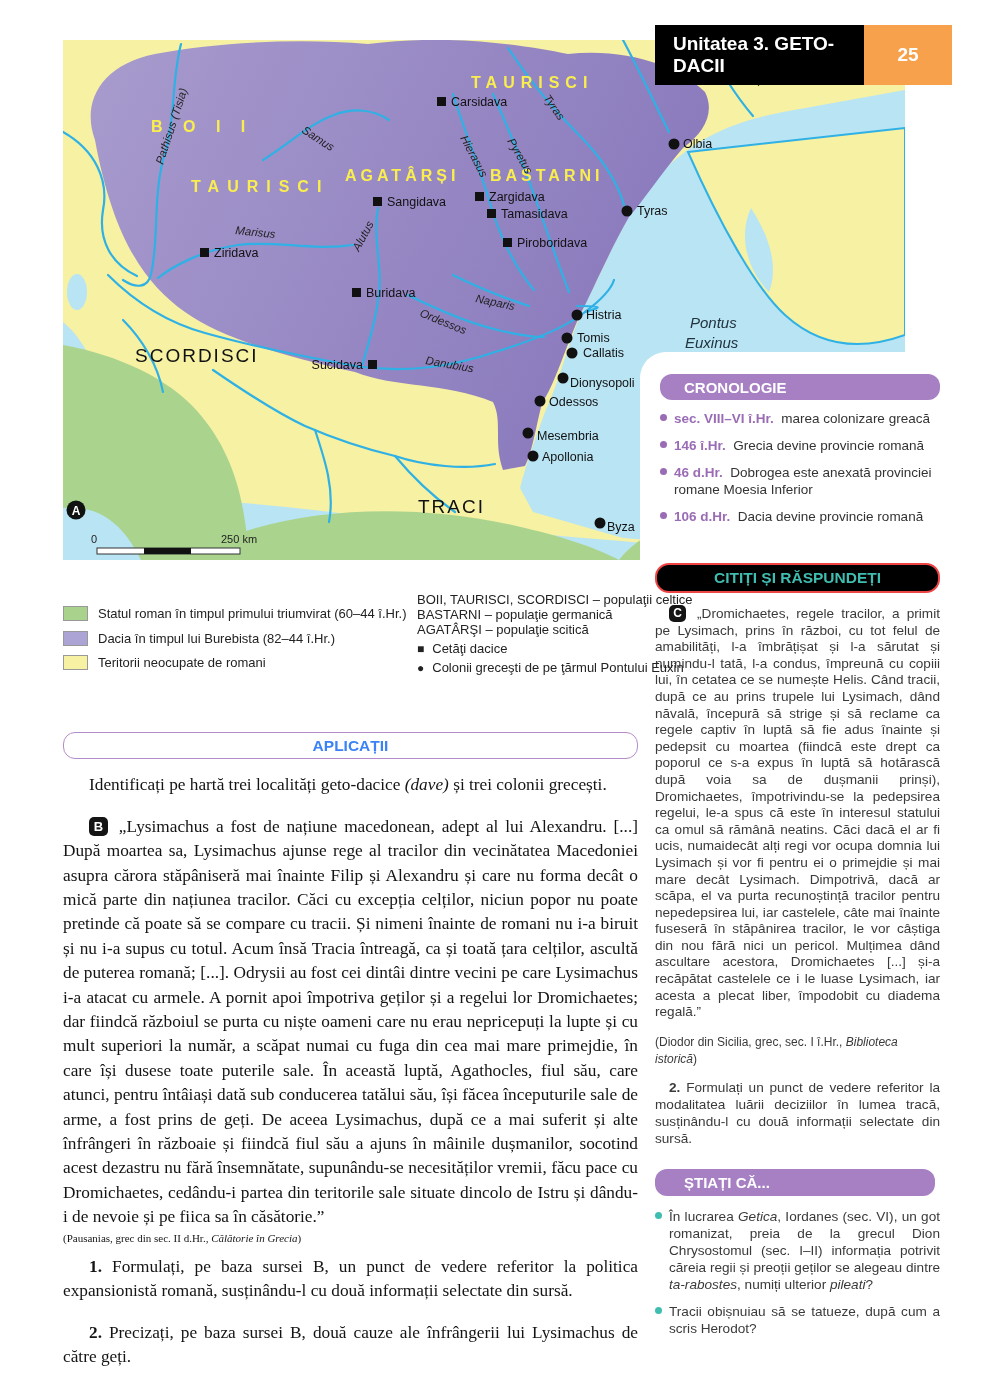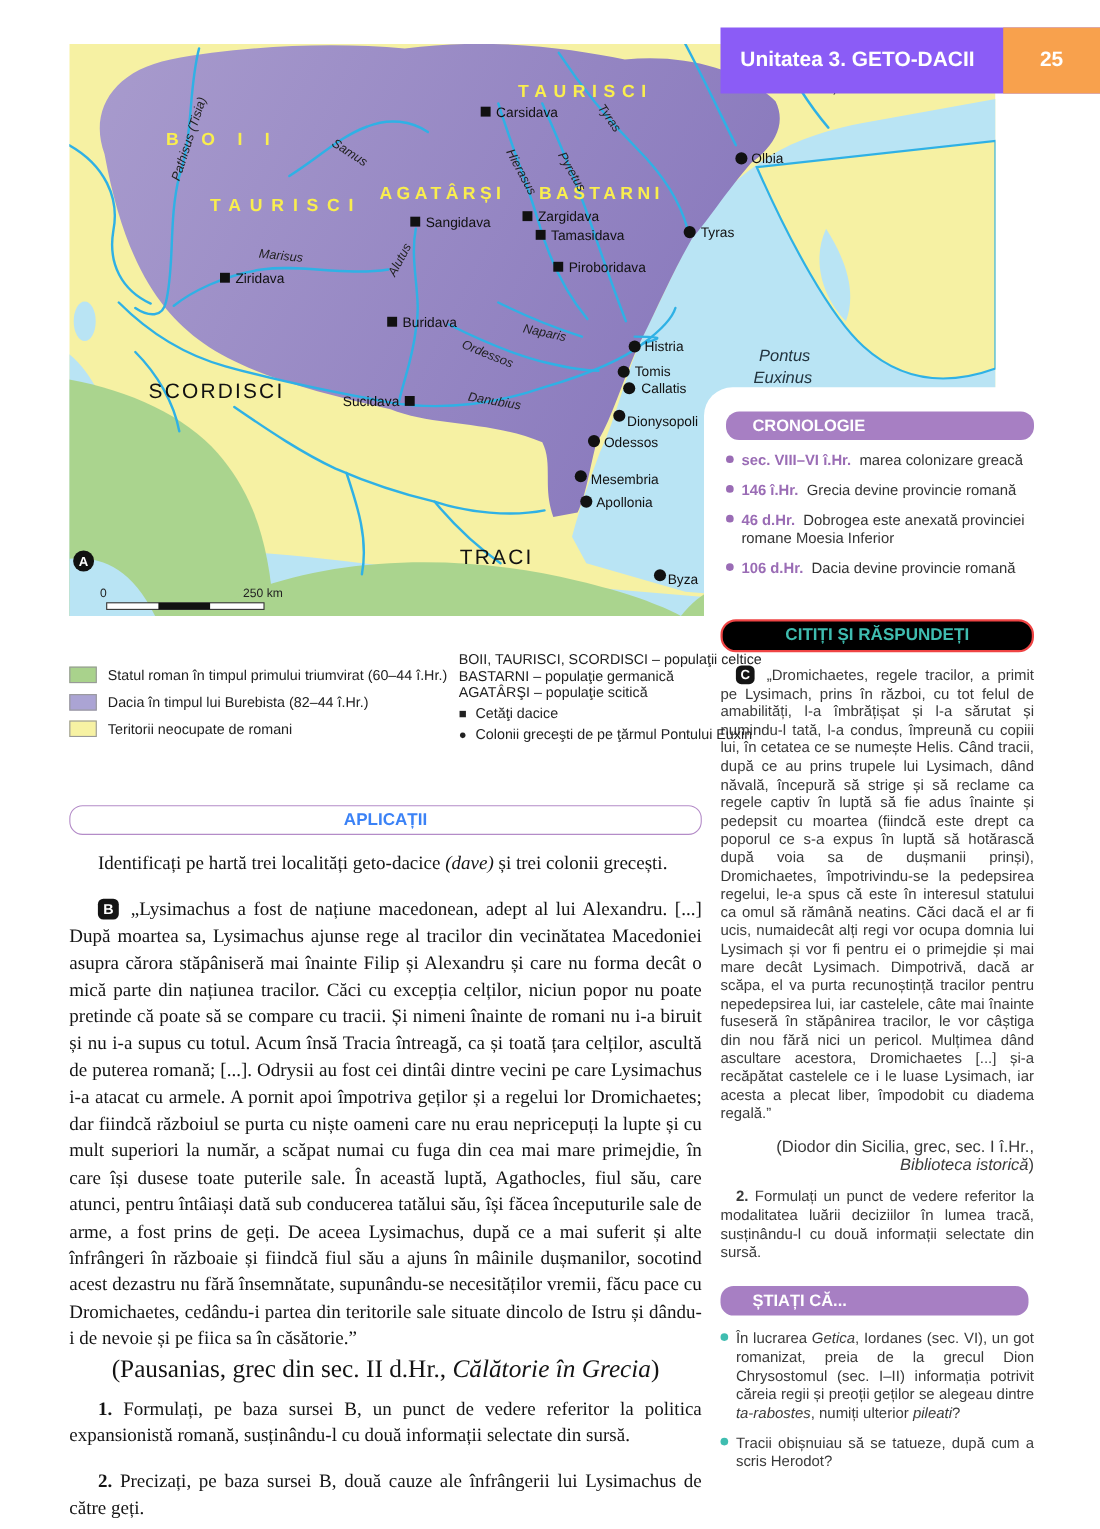--- a/index.html
+++ b/index.html
@@ -3,22 +3,22 @@
 <meta charset="utf-8">
 <style>
   html,body{margin:0;padding:0;background:#e8e8e8;}
   .page{
     position:relative;width:1000px;height:1390px;background:#ffffff;
     margin:0 auto;overflow:hidden;
     font-family:"Liberation Sans",sans-serif;color:#222;
   }
   
   .unit-header{
-    position:absolute;left:655px;top:25px;width:345px;height:60px;
-    background:#8b5cf6;color:#fff;display:flex;align-items:center;z-index:30;
+    position:absolute;left:655px;top:25px;width:297px;height:60px;
+    background:#000000;color:#fff;display:flex;align-items:center;z-index:30;
   }
   .unit-header .title{font-size:19px;font-weight:bold;padding-left:18px;flex:1;}
   .unit-header .pagebox{
     width:88px;height:60px;background:#f8a14d;display:flex;align-items:center;justify-content:center;
     font-size:19px;font-weight:bold;
   }
   
   .map-wrap{position:absolute;left:63px;top:40px;width:842px;height:520px;z-index:10;}
   .ml-yellow{fill:#f9ee4e;font-family:"Liberation Sans",sans-serif;font-size:16px;font-weight:600;}
   .ls8{letter-spacing:8px}.ls6{letter-spacing:6px}.ls4{letter-spacing:4px}
@@ -57,31 +57,31 @@
     color:#3b82f6;font-weight:bold;font-size:15.5px;background:#fff;
   }
   .serif{font-family:"Liberation Serif",serif;font-size:17.3px;line-height:24.4px;color:#141414;text-align:justify;}
   .intro{margin-top:14px;text-indent:26px;}
   .srcpara{margin-top:12px;}
   .badge{
     display:inline-block;background:#141414;color:#fff;border-radius:5px;
     width:19px;height:19px;line-height:19px;text-align:center;font-family:"Liberation Sans",sans-serif;
     font-size:13px;font-weight:bold;vertical-align:1px;margin-right:4px;
   }
-  .attrib{font-family:"Liberation Serif",serif;font-size:23px;color:#141414;text-align:center;margin-top:2px;}
+  .attrib{font-family:"Liberation Serif",serif;font-size:11px;color:#141414;text-align:left;margin-top:2px;}
   .question{margin-top:4px;text-indent:26px;}
   .qnum{font-weight:bold;}
   
   .right-col{position:absolute;left:655px;top:563px;width:285px;}
   .cititi-head{
     border:2px solid #ef4444;border-radius:14px;height:26px;display:flex;align-items:center;justify-content:center;
     color:#3fbdb0;font-weight:bold;font-size:15.5px;background:#000000;
   }
   .rc-text{font-size:13.6px;line-height:16.6px;color:#3a3a3a;text-align:justify;margin-top:12px;}
-  .rc-attrib{font-size:15px;line-height:17px;color:#3a3a3a;text-align:right;margin-top:3px;}
+  .rc-attrib{font-size:12px;line-height:17px;color:#3a3a3a;text-align:left;margin-top:3px;}
   .rc-q{font-size:13.6px;line-height:17px;color:#3a3a3a;text-align:justify;margin-top:11px;text-indent:14px;}
   .stiati-head{position:static;width:280px;height:27px;padding-left:29px;box-sizing:border-box;margin-top:22px;border-radius:12px;}
   .st-list{margin-top:12px;}
   .st-item{position:relative;padding-left:14px;font-size:13.6px;line-height:17px;color:#3a3a3a;text-align:justify;margin-bottom:10px;}
   .st-item .dot{position:absolute;left:0;top:4px;width:7px;height:7px;border-radius:50%;background:#3fbdb0;}
 </style>
 </head>
 <body>
 
 <div class="page">

